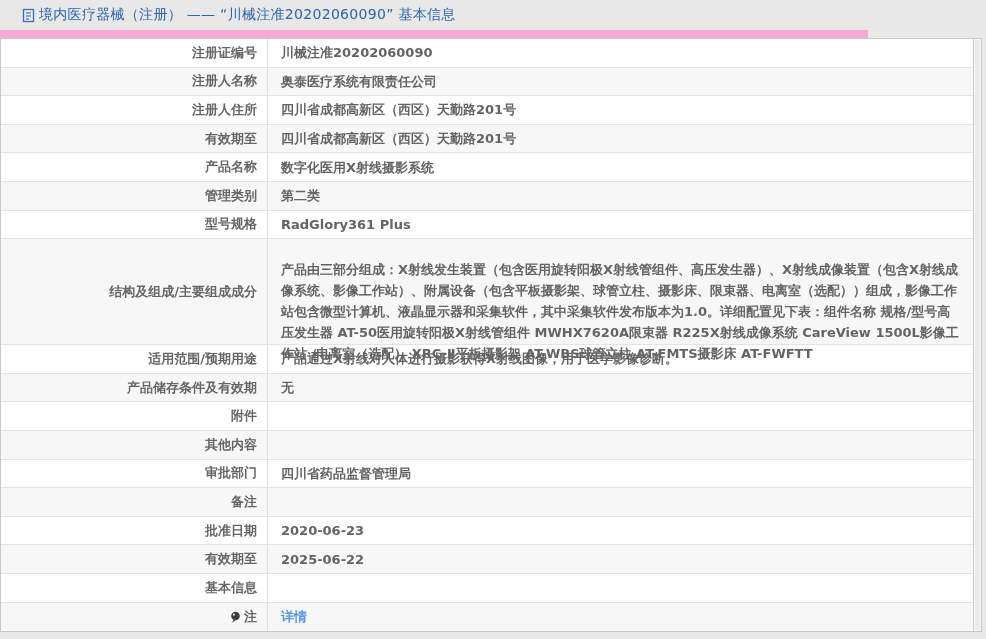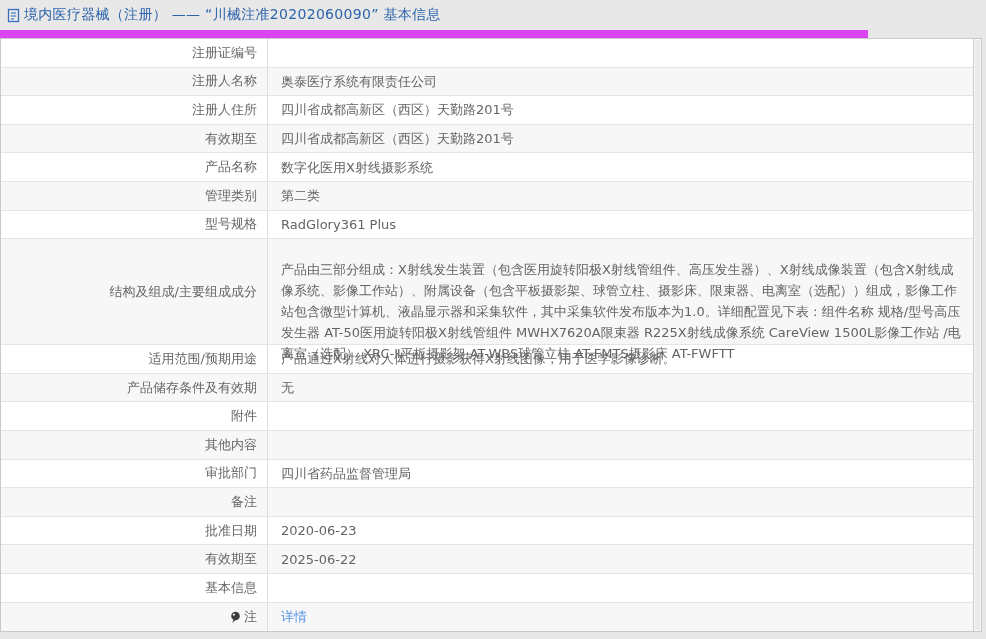--- a/index.html
+++ b/index.html
@@ -6,29 +6,30 @@
   body {
     width:986px; height:639px;
     background:#e8e8e8;
     font-family:"DejaVu Sans","Liberation Sans",sans-serif;
     position:relative; overflow:hidden;
   }
   .title-bar {
     position:absolute; top:0; left:0; width:986px; height:30px;
     background:#e8e8e8;
     display:flex; align-items:center;
-    padding-left:7px; box-sizing:border-box;
+    padding-left:22px; box-sizing:border-box;
   }
   .doc-icon { display:inline-flex; margin-right:4px; margin-top:1px; }
   .page-title {
     color:#2d64ac; font-size:14px; letter-spacing:0.3px;
   }
   .panel {
     position:absolute; top:30px; left:0; width:868px; height:602px;
-    background:#d946ef;
+    background:#f9a8d4;
+    font-weight:bold;
   }
   .info-table {
     position:absolute; top:8px; left:0; width:982px;
     border:1px solid #c9c9c9; background:#ffffff;
     box-sizing:border-box;
   }
   #rows .row {
     display:flex; align-items:stretch;
     border-bottom:1px solid #e4e4e4;
     height:28.6px; box-sizing:border-box;
@@ -75,20 +76,21 @@
     </svg>
   </span>
   <span class="page-title">境内医疗器械（注册） —— “川械注准20202060090” 基本信息</span>
 </div>
 
 <div class="panel">
   <div class="info-table">
     <div id="rows">
         <div class="row">
           <div class="label-cell">注册证编号</div>
+          <div class="value-cell">川械注准20202060090</div>
         </div>
         <div class="row">
           <div class="label-cell">注册人名称</div>
           <div class="value-cell">奥泰医疗系统有限责任公司</div>
         </div>
         <div class="row">
           <div class="label-cell">注册人住所</div>
           <div class="value-cell">四川省成都高新区（西区）天勤路201号</div>
         </div>
         <div class="row">

